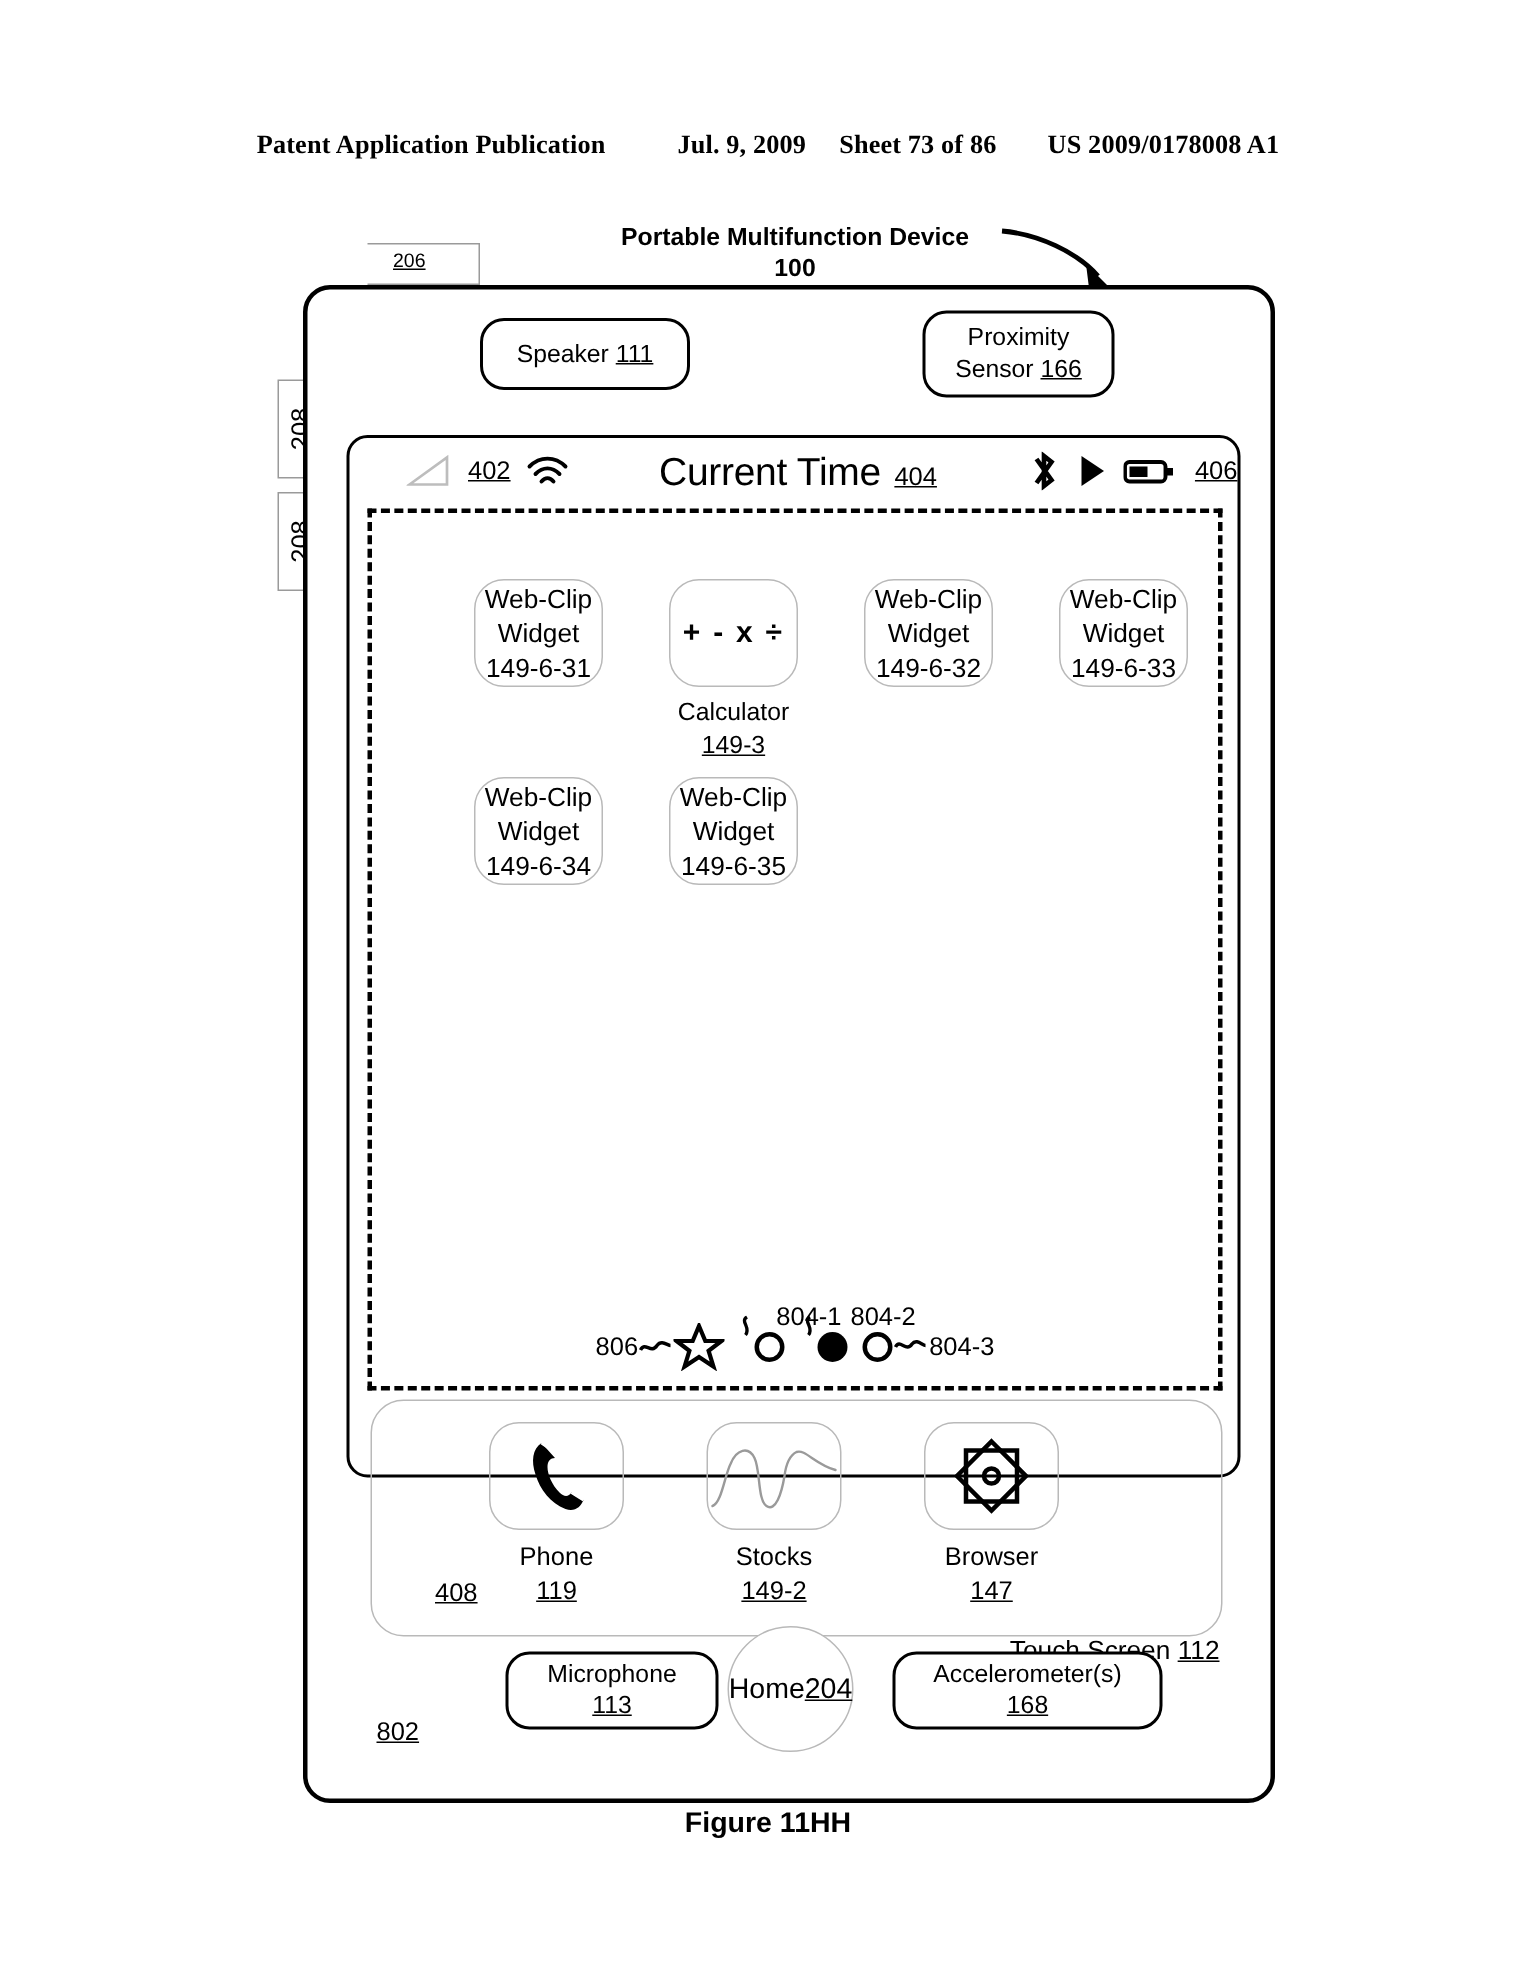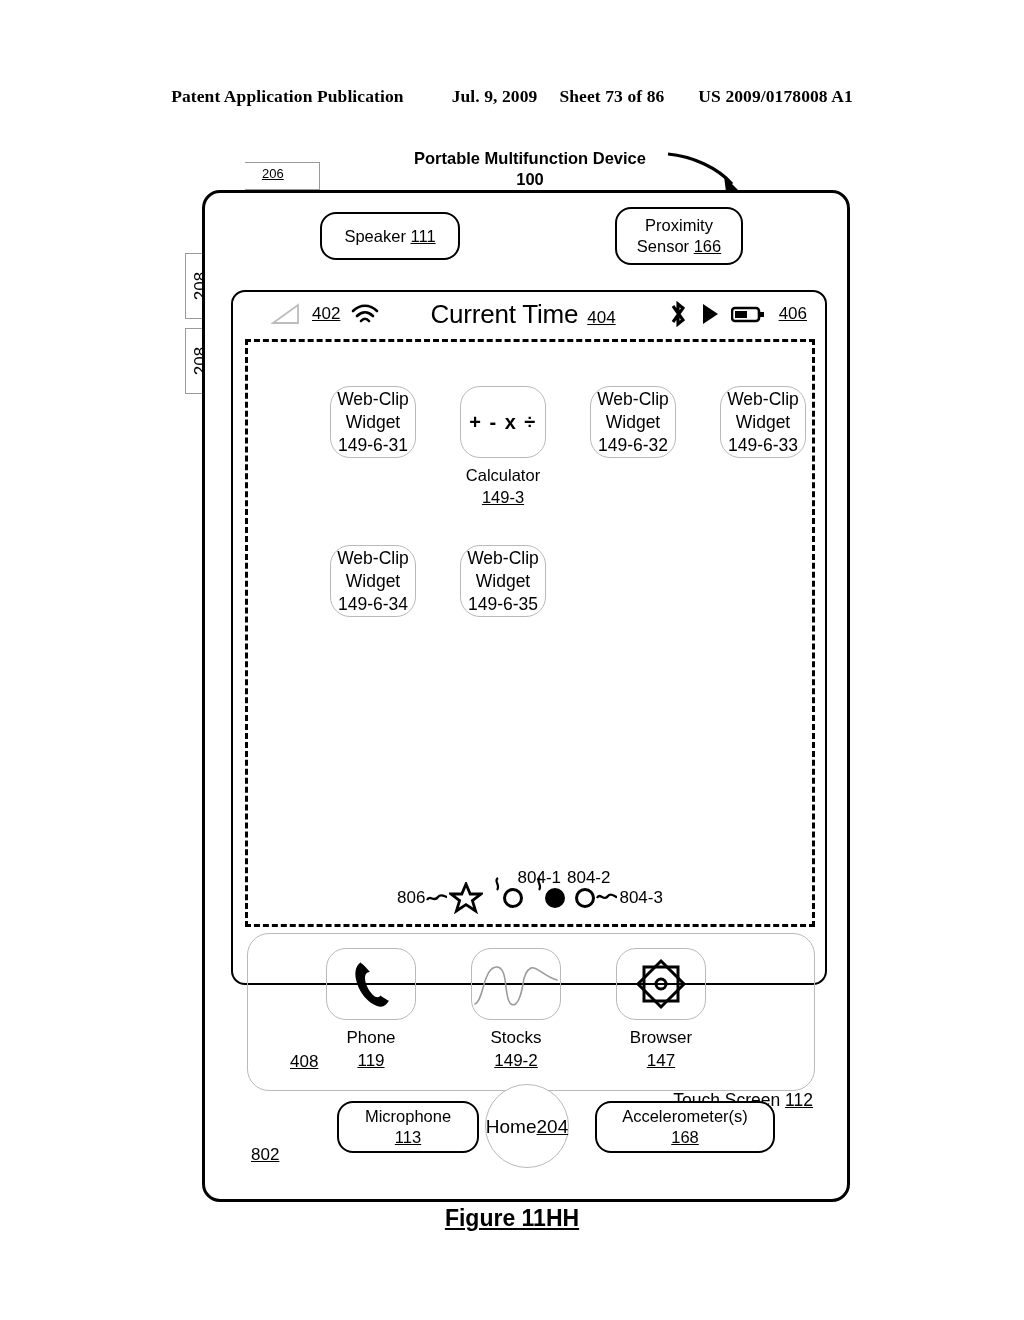--- a/index.html
+++ b/index.html
@@ -157,21 +157,21 @@
 
   .status-bar {
     position: absolute;
     left: 0;
     top: 0;
     width: 100%;
     height: 44px;
     display: flex;
     align-items: center;
     box-sizing: border-box;
-    padding: 0 18px 0 38px;
+    padding: 0 0 0 38px;
   }
   .status-left, .status-right {
     display: flex;
     align-items: center;
     gap: 11px;
   }
   .status-center {
     flex: 1;
     display: flex;
     align-items: baseline;
@@ -197,26 +197,26 @@
     left: 18px;
     top: 853px;
     font-size: 17px;
     text-decoration: underline;
     z-index: 5;
   }
 
   
   .icon-grid {
     position: absolute;
-    left: 60px;
+    left: 46px;
     top: 44px;
     width: 520px;
     display: grid;
     grid-template-columns: repeat(4, 130px);
-    row-gap: 37px;
+    row-gap: 10px;
   }
   .grid-cell {
     display: flex;
     flex-direction: column;
     align-items: center;
   }
   .app-icon {
     width: 86px;
     height: 72px;
     border: 1.4px solid #b9b9b9;
@@ -359,22 +359,21 @@
   }
   .home-btn .ref { text-decoration: underline; }
 
   .figure-caption {
     position: absolute;
     left: 0;
     top: 1205px;
     width: 1024px;
     text-align: center;
     font-weight: bold;
-    font-size: 23px;
-    text-decoration: underline;
+    font-size: 19px;
   }
 
   svg { display: block; }
 </style>
 </head>
 <body>
 
 <div class="pub-header">
   <span>Patent Application Publication</span>
   <span class="hdr-gap-a"></span>

